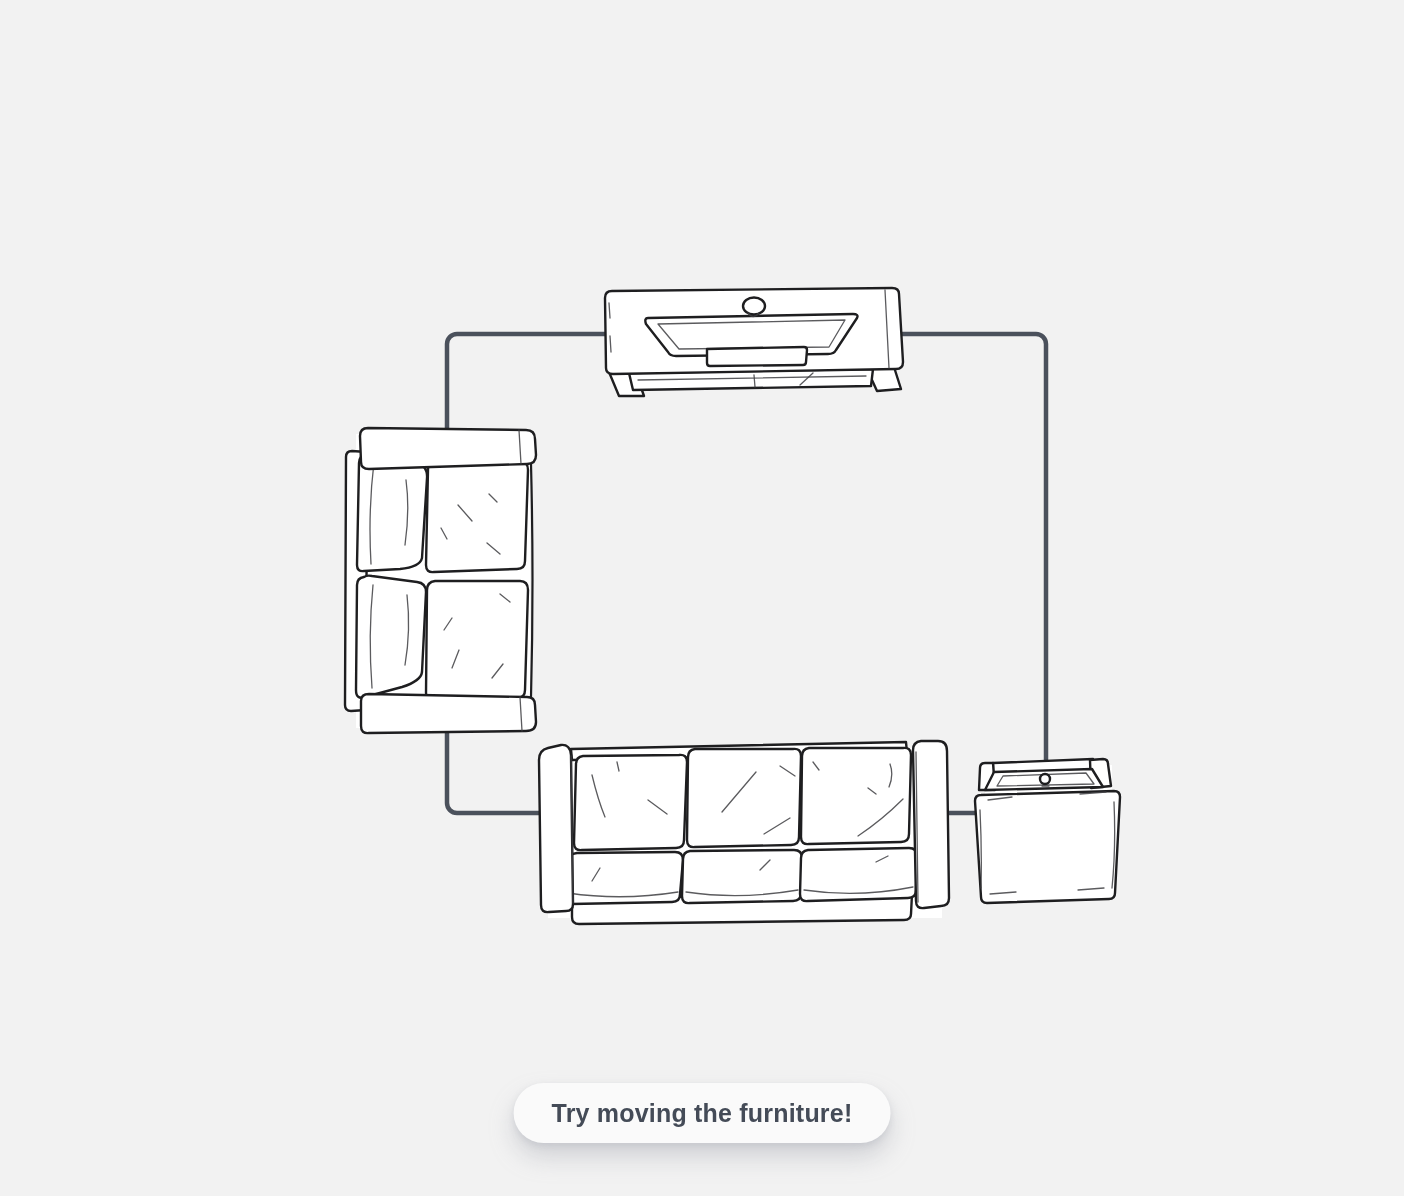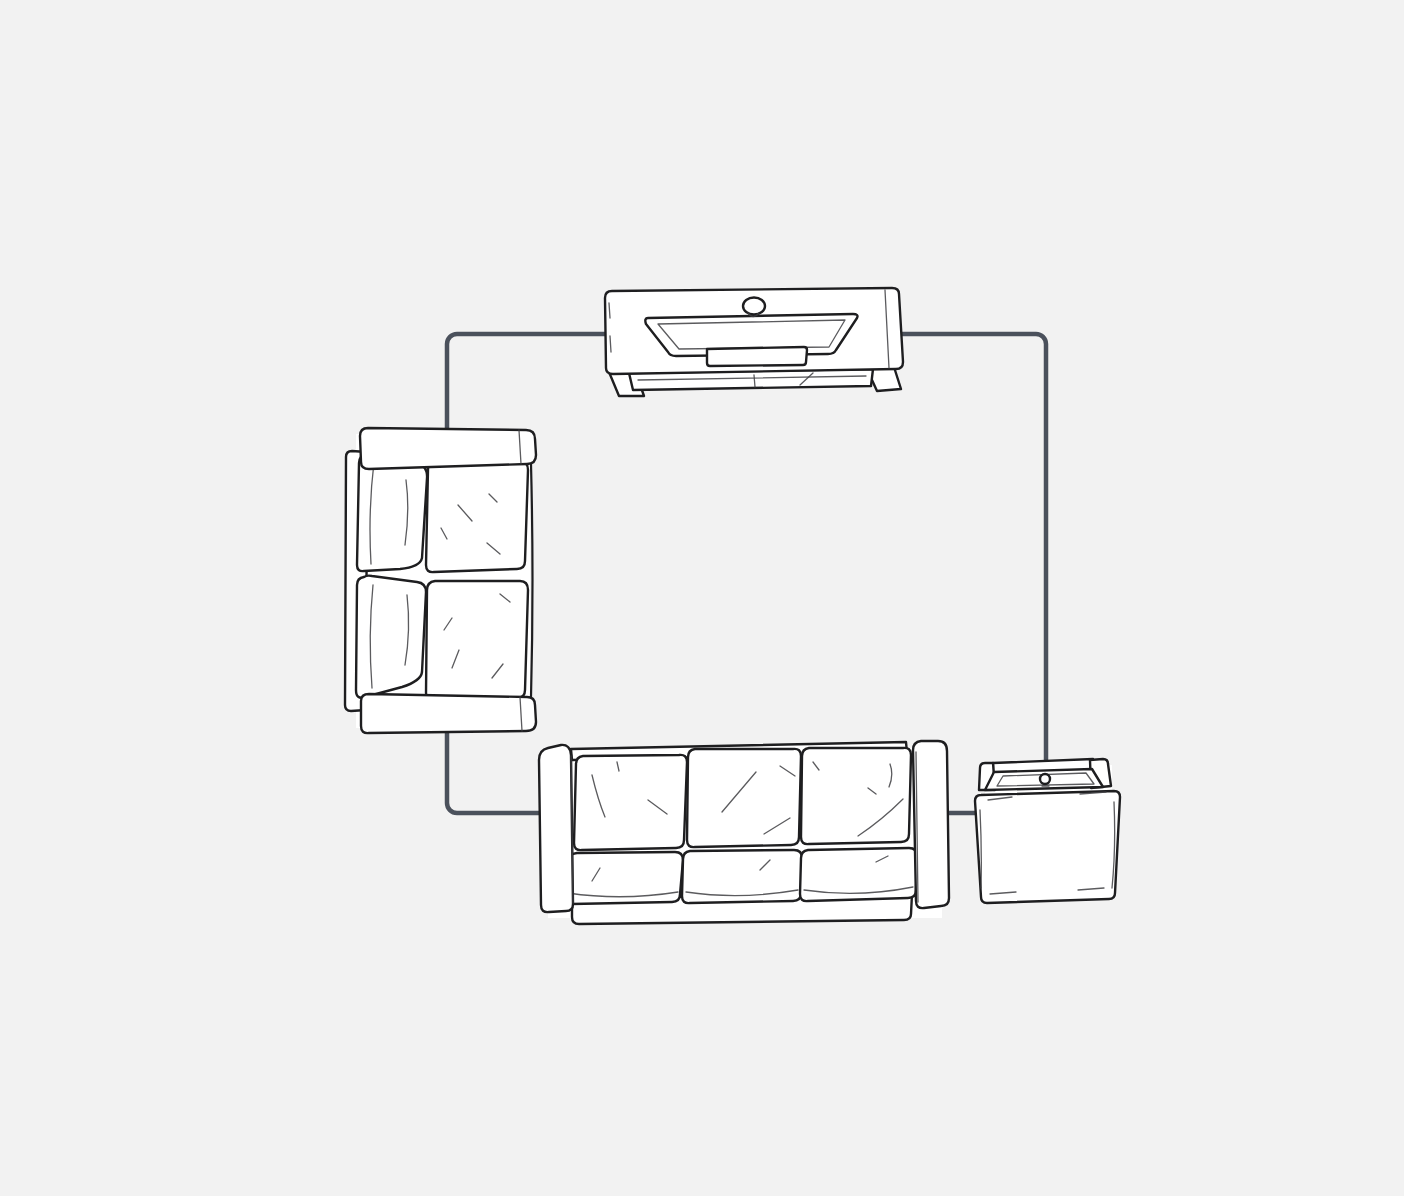--- a/index.html
+++ b/index.html
@@ -169,14 +169,17 @@
       <path class="soft-line" d="M 997 786 L 1003 776 L 1086 773 L 1094 784 Z"></path>
       <circle class="ink-fill" cx="1045" cy="779" r="5"></circle>
       <path class="soft-line" d="M 1042 786 L 1049 786"></path>
 
       <path class="ink-fill" d="M 981 795 Q 975 795 975 801 L 981 897 Q 981 903 987 903 L 1109 899 Q 1115 899 1115 893 L 1120 797 Q 1120 791 1114 791 Z"></path>
       <path class="soft-line" d="M 988 800 L 1012 797 M 1080 794 L 1106 792 M 990 894 L 1016 892 M 1078 890 L 1104 888"></path>
       <path class="soft-line" d="M 980 810 Q 982 850 981 888 M 1114 802 Q 1116 848 1112 888"></path>
     </g>
   </svg>
 
+  <button class="hint-pill">
+    <span>Try moving the furniture!</span>
+  </button>
 
 </div>
 
 </body></html>

